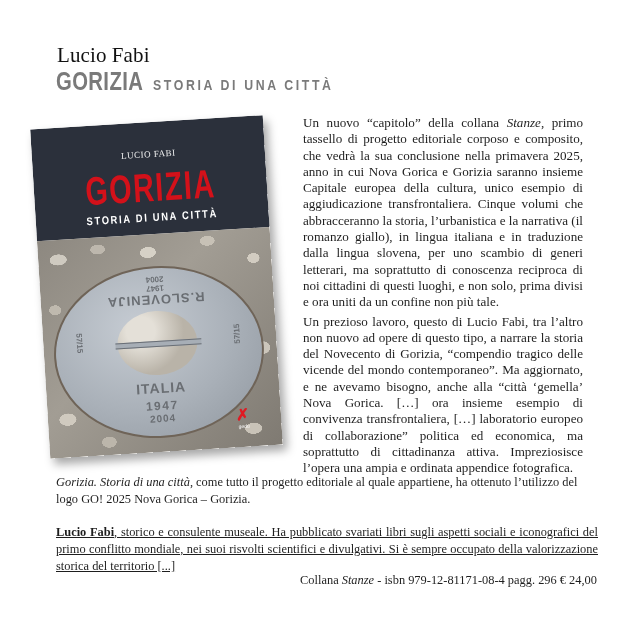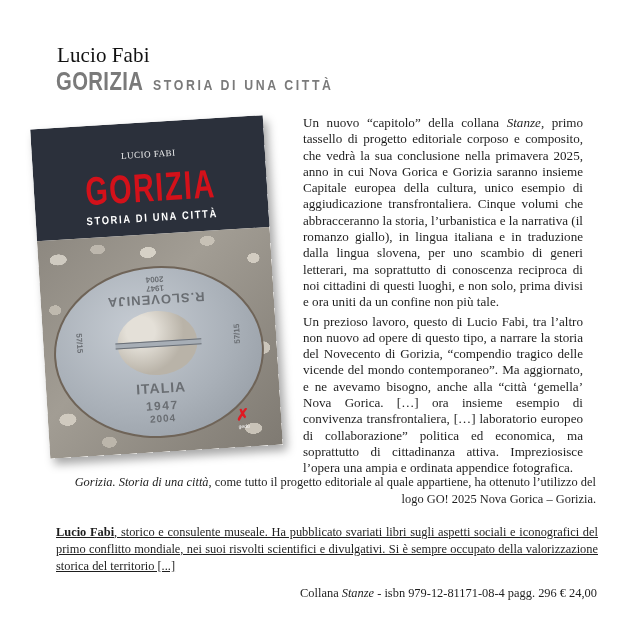--- a/index.html
+++ b/index.html
@@ -41,24 +41,24 @@
     .plate-frac-left { left: 14px; top: 66px; font-size: 8px; transform: rotate(90deg); }
     .plate-frac-right { right: 14px; top: 66px; font-size: 8px; transform: rotate(-90deg); }
     .publisher-logo { position: absolute; left: 188px; top: 178px; color: #e01a22; font-family: "Liberation Sans", sans-serif; font-weight: bold; font-size: 16px; line-height: 1; }
     .publisher-name { position: absolute; left: 190px; top: 194px; color: #ffffff; font-family: "Liberation Sans", sans-serif; font-size: 5px; }
 
     
     .body-text { position: absolute; left: 300px; top: 112px; width: 286px; font-size: 13.1px; line-height: 16.3px; text-align: justify; color: #1e1e1e; }
     .body-text p { margin: 3px; }
     .body-text em { font-style: italic; }
 
-    .note-text { position: absolute; left: 56px; top: 474px; width: 540px; font-size: 12.4px; line-height: 17px; color: #1e1e1e; text-align: right; }
+    .note-text { position: absolute; left: 56px; top: 474px; width: 540px; font-size: 12.4px; line-height: 17px; color: #1e1e1e; }
     .bio-text { position: absolute; left: 56px; top: 524px; width: 542px; font-size: 12.4px; line-height: 17px; color: #1e1e1e; text-align: justify; text-decoration: underline; }
     .bio-text b { font-weight: bold; }
-    .colophon { position: absolute; right: 43px; top: 586px; font-size: 12.4px; color: #1e1e1e; white-space: nowrap; font-family: Liberation Serif, serif; }
+    .colophon { position: absolute; right: 43px; top: 573px; font-size: 12.4px; color: #1e1e1e; white-space: nowrap; font-family: Liberation Serif, serif; }
   </style>
 </head>
 <body>
 
 <div class="author-heading">Lucio Fabi</div>
 <div class="title-heading">
   <span class="title-main">GORIZIA</span>
   <span class="title-sub">STORIA DI UNA CITTÀ</span>
 </div>
 

